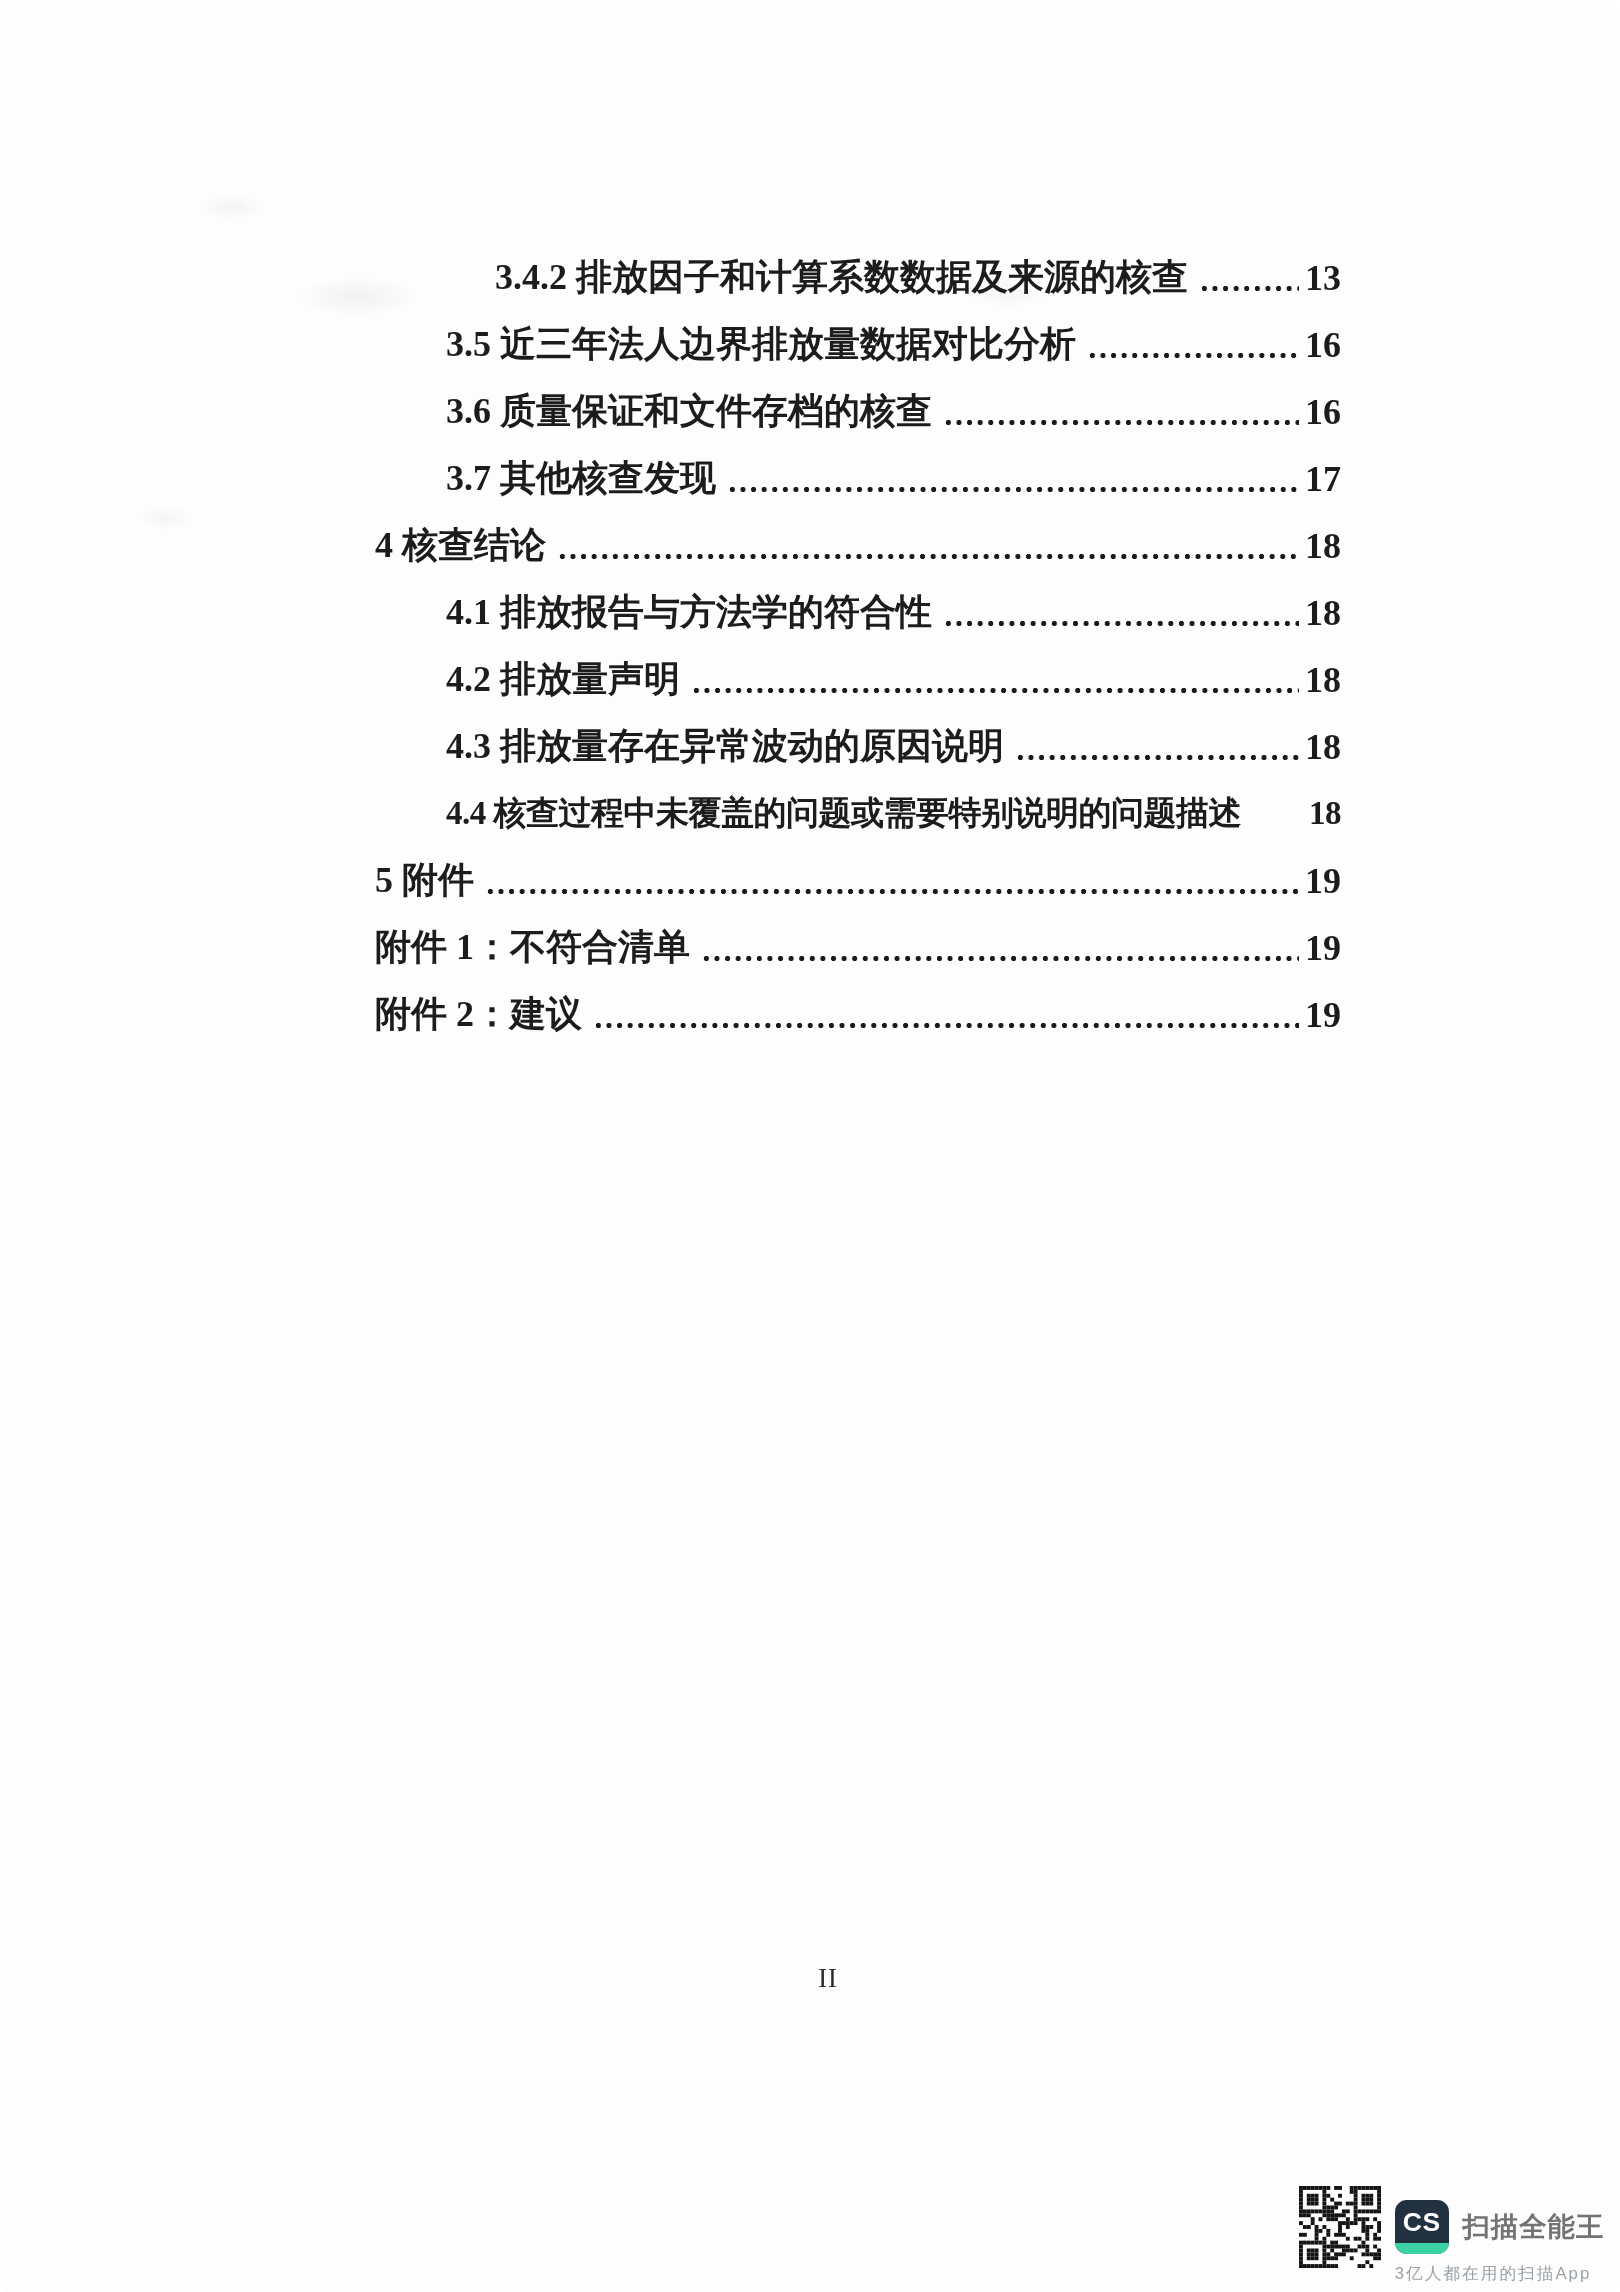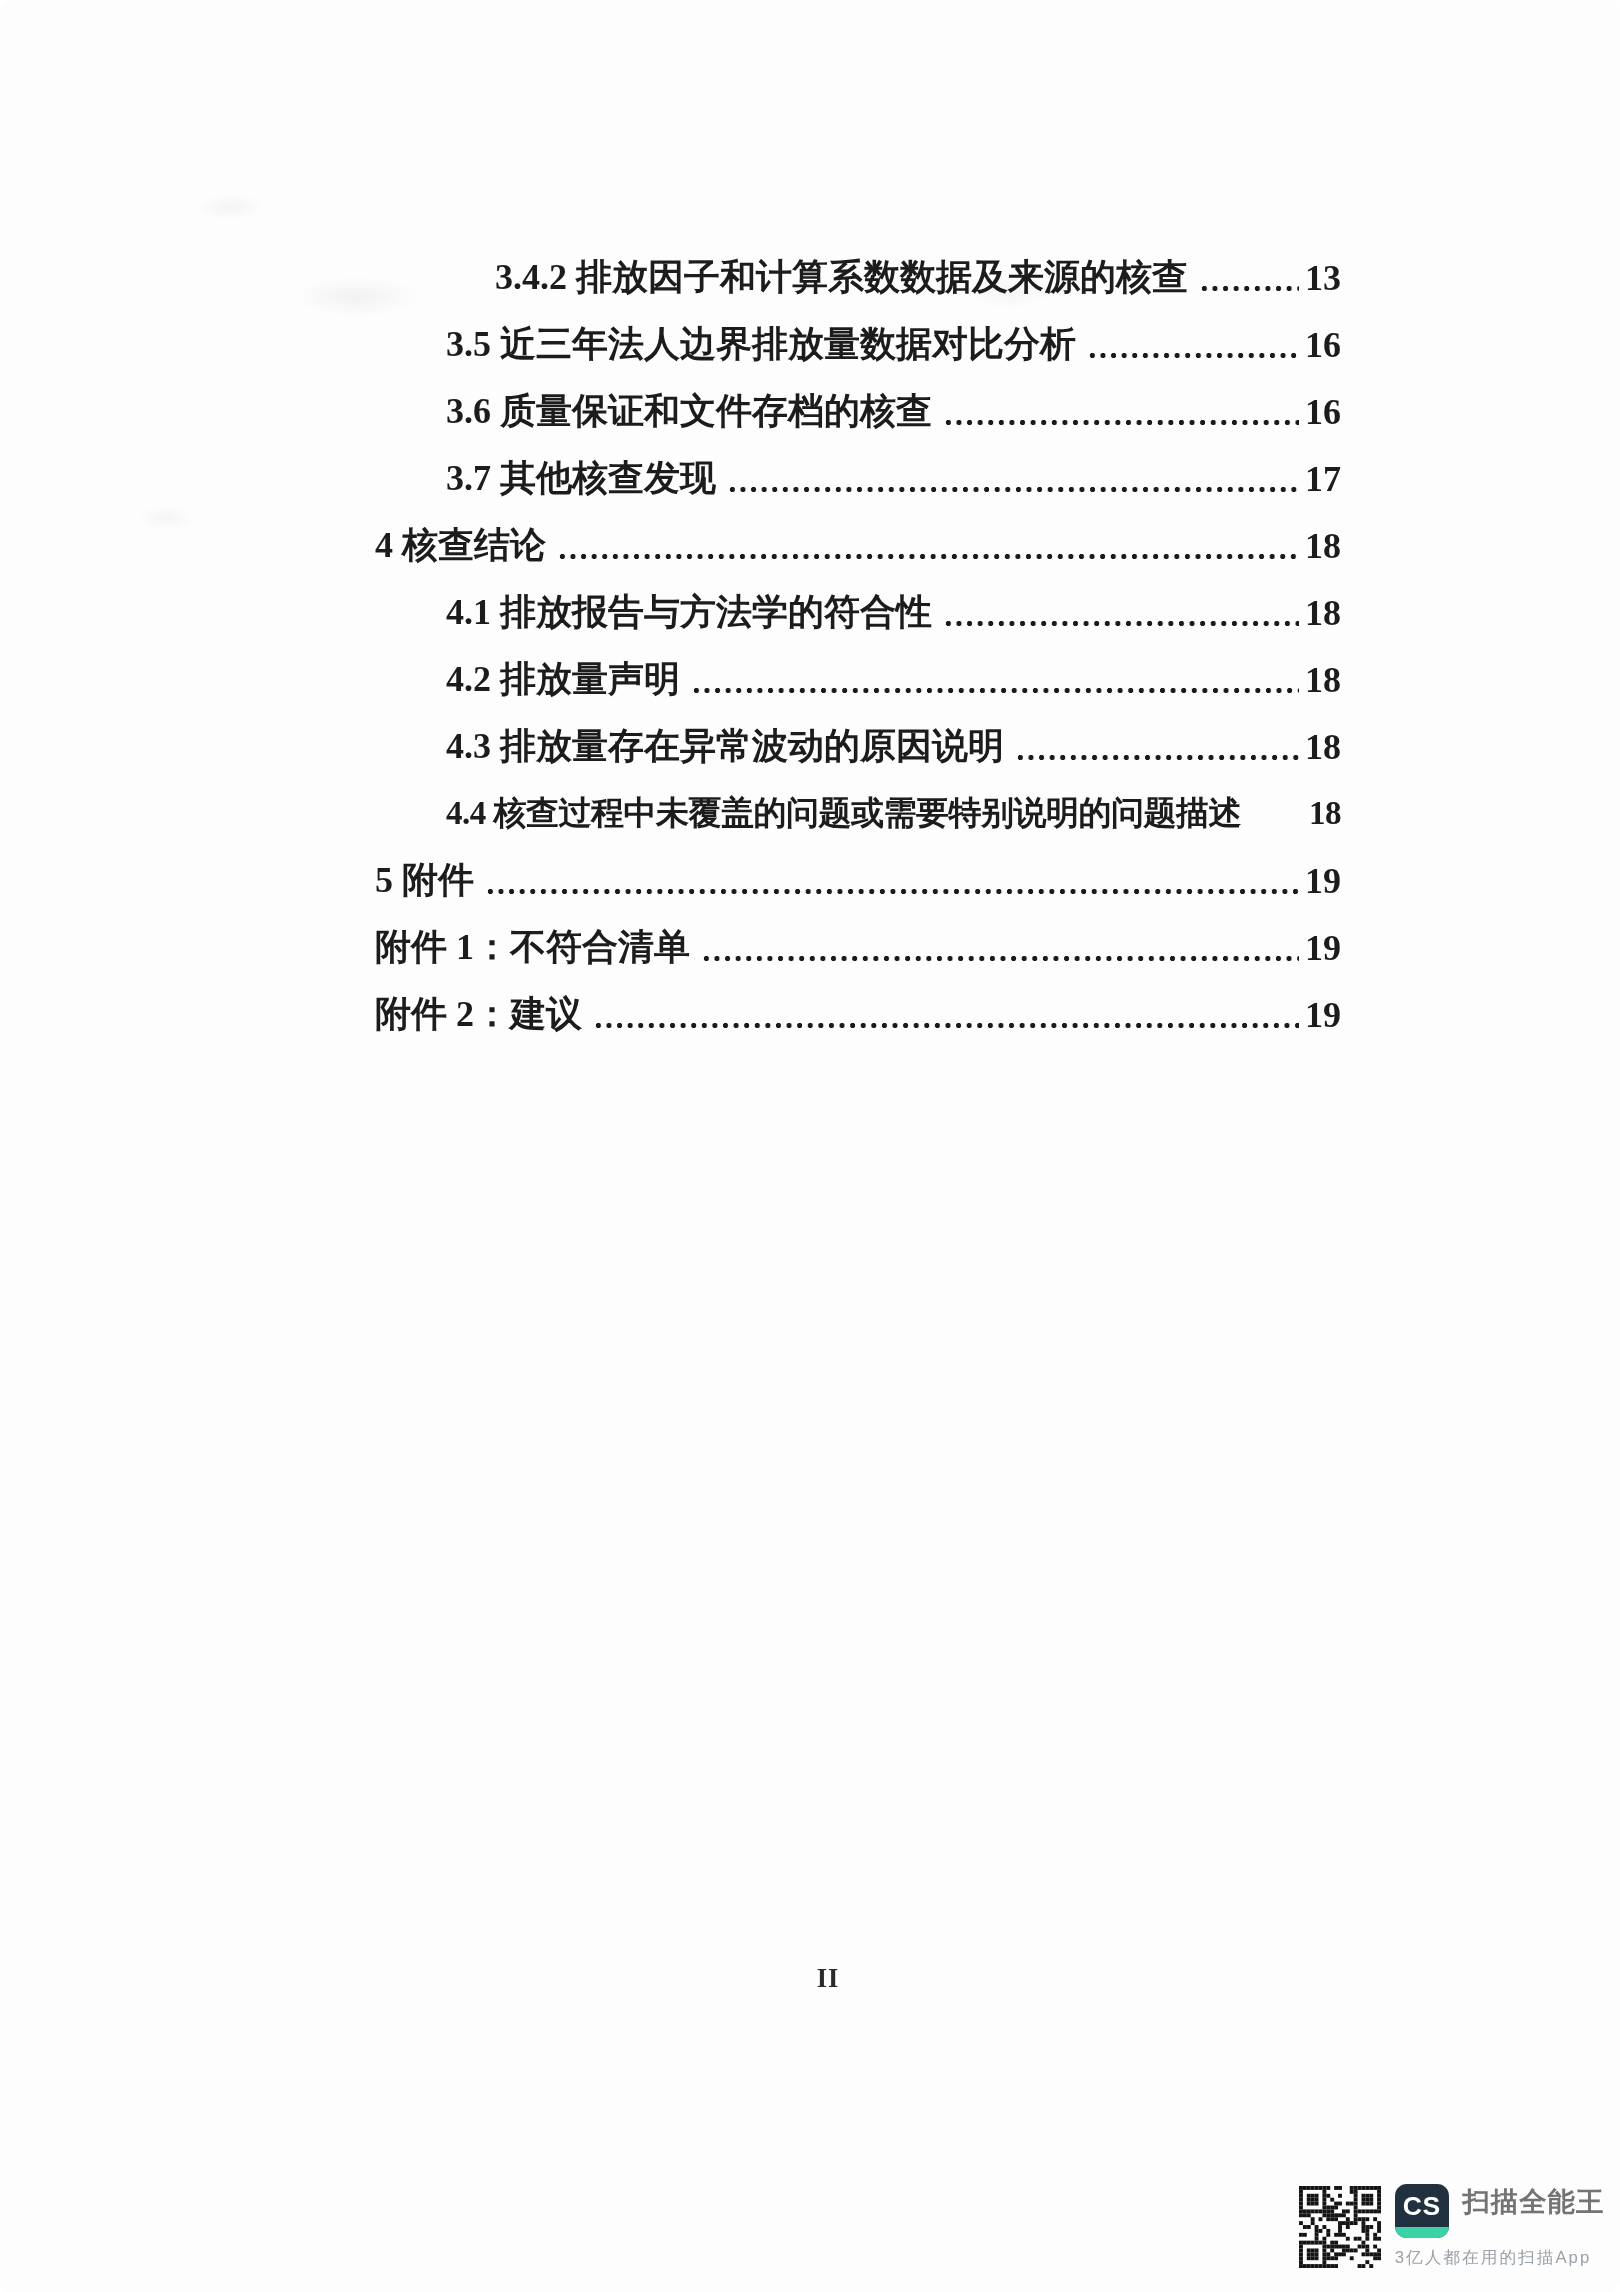--- a/index.html
+++ b/index.html
@@ -43,40 +43,40 @@
   }
   .toc-dots.none { background:none; }
   .toc-page { white-space:nowrap; }
   
   .footer-num {
     position:absolute;
     top:1963px;
     left:828px;
     transform:translateX(-50%);
     font-size:26.5px;
-    font-weight:bold;
+    font-weight:normal;
     color:#2a2a2a;
     letter-spacing:1px;
   }
   
   .spot { position:absolute; border-radius:50%; pointer-events:none; }
   .spot.s1 { left:294px; top:276px; width:127px; height:41px; background:radial-gradient(ellipse, rgba(90,90,100,0.07), rgba(0,0,0,0) 70%); }
   .spot.s2 { left:196px; top:194px; width:69px;  height:25.5px; background:radial-gradient(ellipse, rgba(90,90,100,0.06), rgba(0,0,0,0) 70%); }
   .spot.s3 { left:965px; top:276px; width:88px;  height:33px; background:radial-gradient(ellipse, rgba(90,90,100,0.05), rgba(0,0,0,0) 70%); }
   .spot.s4 { left:137px; top:505px; width:59px;  height:25.5px; background:radial-gradient(ellipse, rgba(90,90,100,0.05), rgba(0,0,0,0) 70%); }
   
   .watermark {
     position:absolute;
     left:1299px; top:2184px;
     display:flex;
     align-items:flex-start;
   }
   .qr { width:82px; height:82px; margin-top:2px; }
   .wm-right { margin-left:13.7px; }
-  .wm-top { display:flex; align-items:flex-start; }
+  .wm-top { display:flex; align-items:center;margin-top:16px; }
   .cs-logo {
     position:relative;
     width:54px; height:54px;
     background:#22313f;
     border-radius:11.8px;
     overflow:hidden;
     display:flex; align-items:flex-start; justify-content:center;
   }
   .cs-logo .cs-text {
     color:#ffffff;

